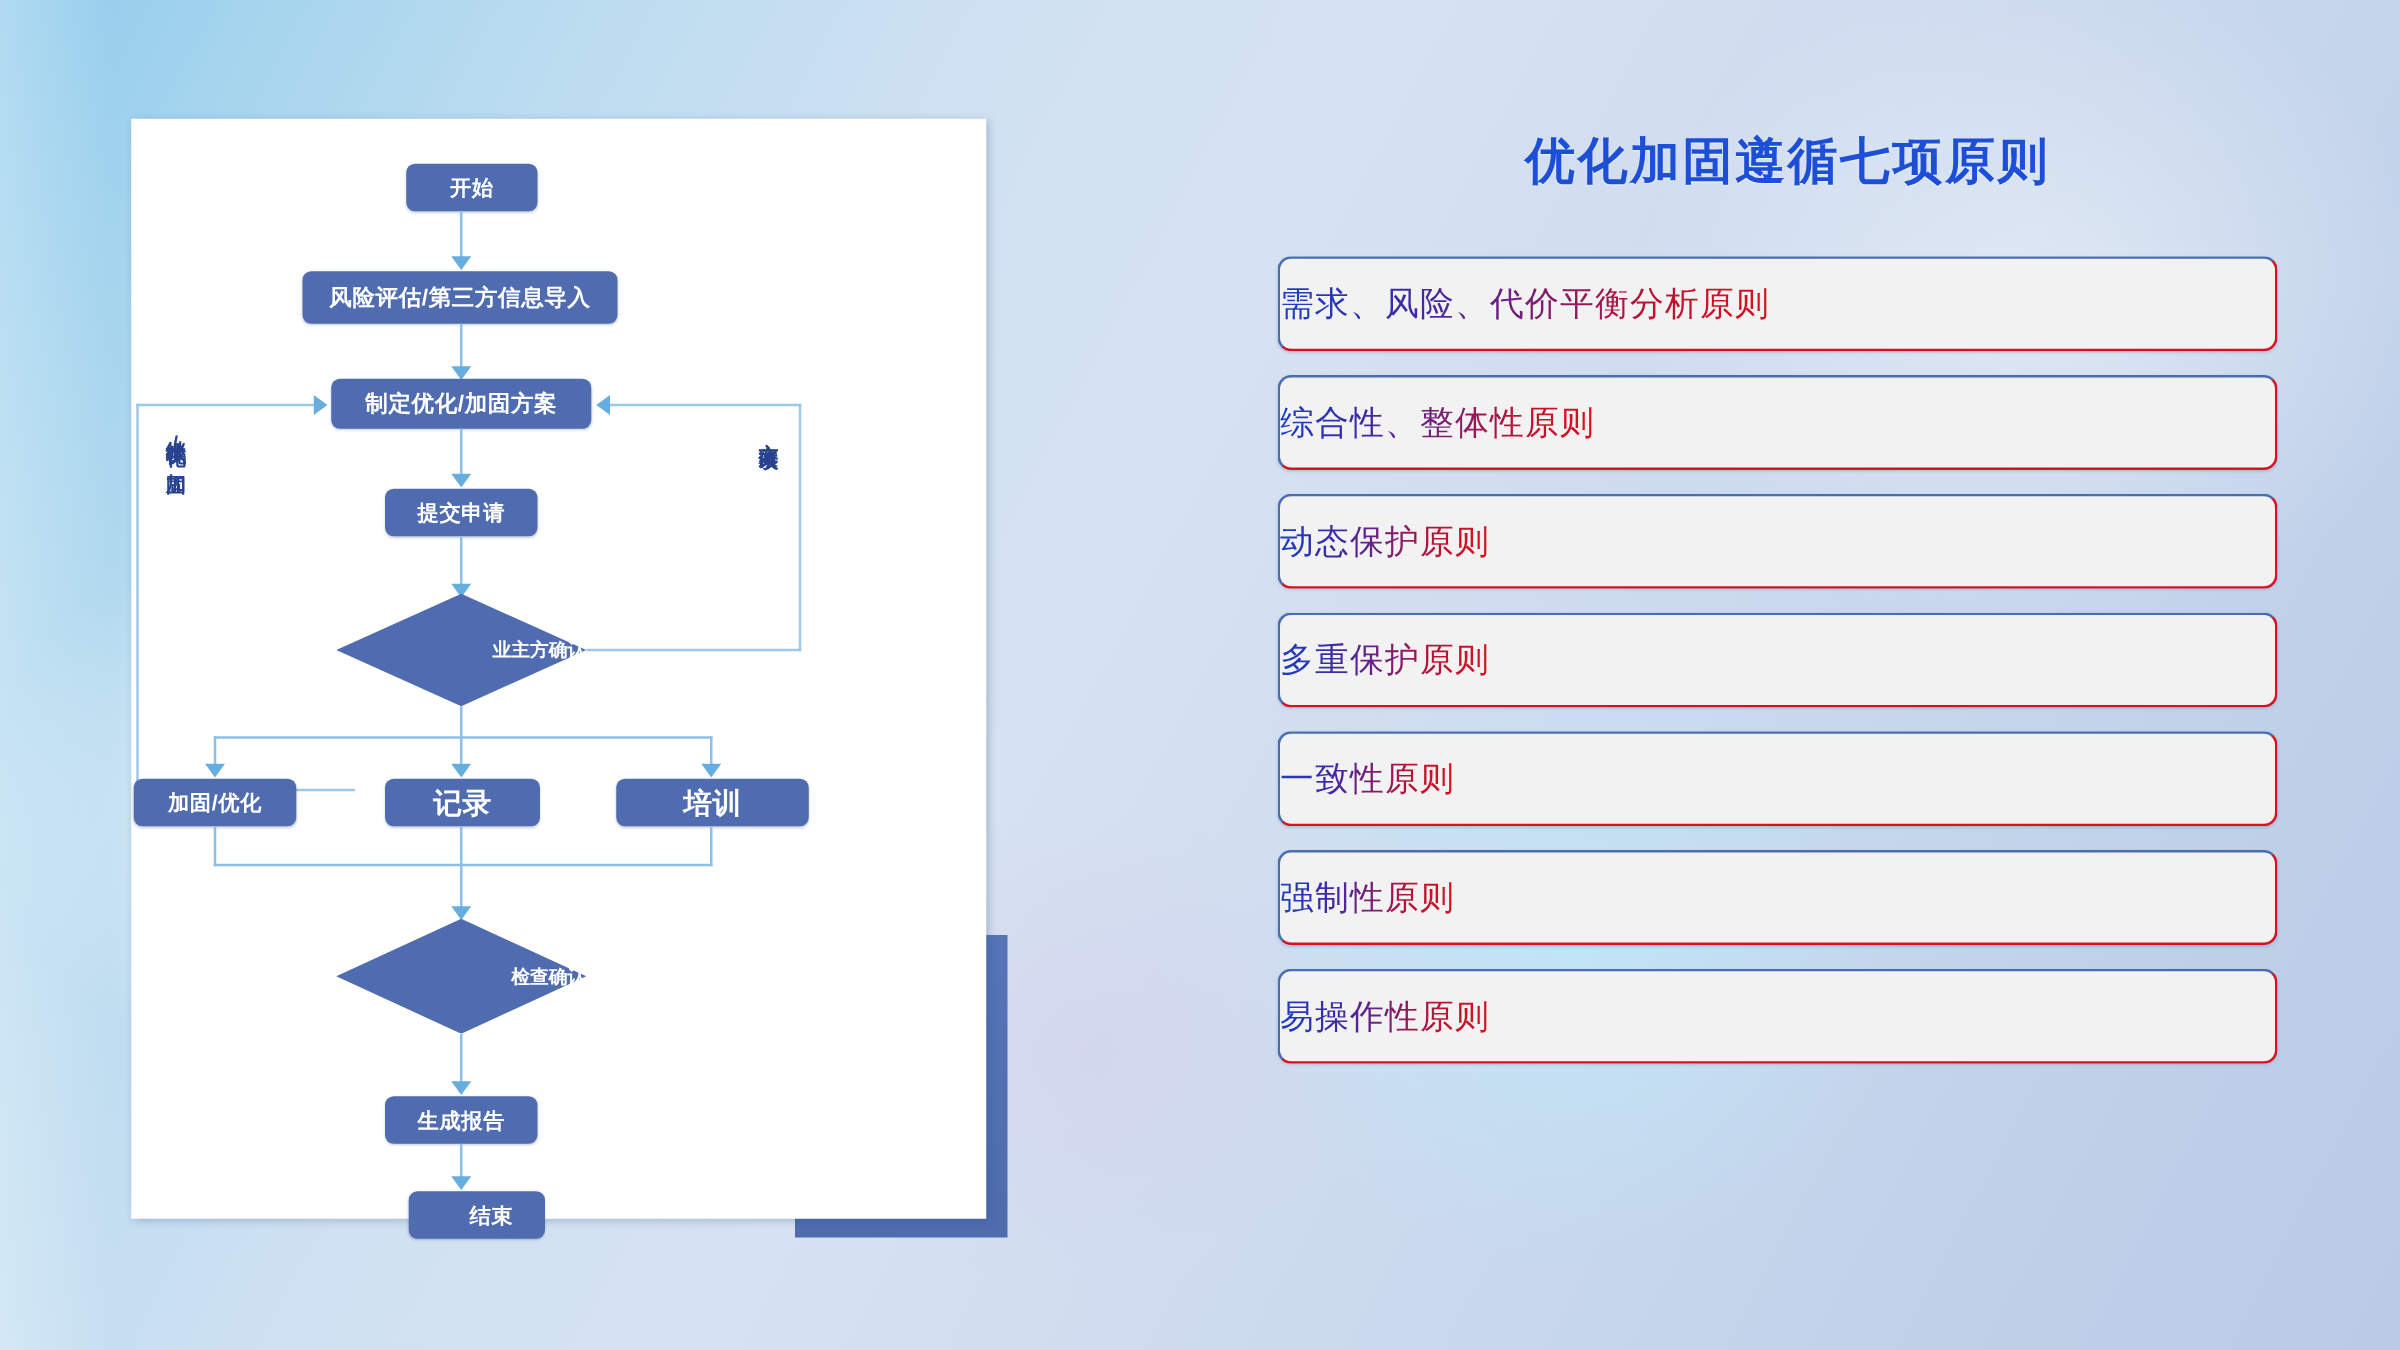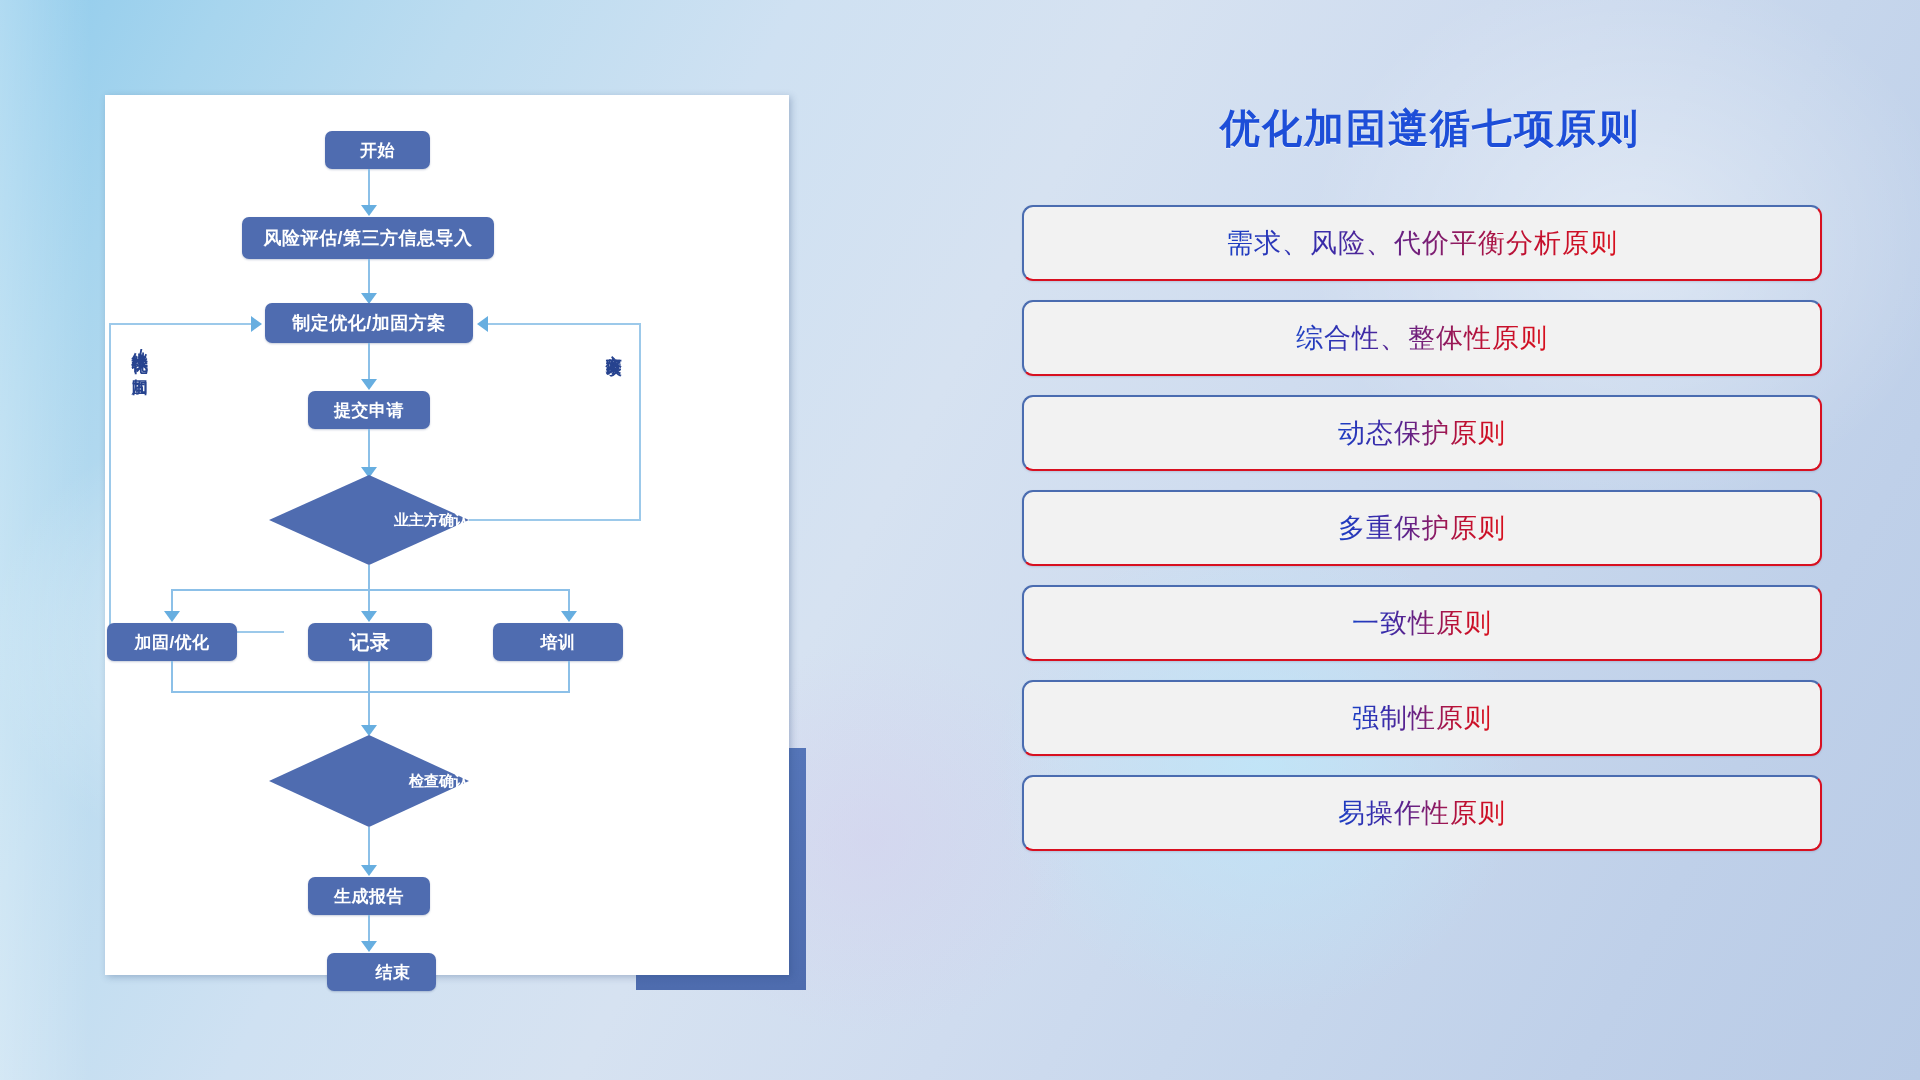--- a/index.html
+++ b/index.html
@@ -58,21 +58,21 @@
   
   .right-pane{position:absolute;left:1020px;top:70px;width:820px;height:950px;}
   .title{position:absolute;left:0;top:31px;width:820px;text-align:center;
     font-size:40px;font-weight:bold;color:#1d4ed8;letter-spacing:2px;
     text-shadow:0 1px 1px rgba(255,255,255,.65);}
   .plist{position:absolute;left:2px;top:135px;width:800px;}
   .pitem{position:relative;height:72px;margin-bottom:19px;
     background:#f2f2f2;border-radius:11px;
     border-top:2px solid #4a6cb0;border-left:2px solid #4a6cb0;
     border-bottom:2px solid #d81020;border-right:2px solid #d81020;
-    display:flex;align-items:center;justify-content:center;
+    display:flex;align-items:center;
     box-shadow:0 1px 2px rgba(60,80,130,.18);}
   .ptext{font-size:27px;font-weight:normal;letter-spacing:1px;
     background:linear-gradient(90deg,#1b3fc4 0%,#3a2aa8 26%,#7b1e74 52%,#c01030 76%,#d8101e 100%);
     -webkit-background-clip:text;background-clip:text;color:transparent;
     -webkit-text-fill-color:transparent;}
 </style>
 </head>
 <body>
 
 <div class="slide">
@@ -136,25 +136,25 @@
       <div class="ln lnv" style="left:263px;top:494px;height:26px;"></div>
       <div class="ln lnv" style="left:463px;top:494px;height:26px;"></div>
       <div class="arw arw-d" style="left:59px;top:516px;"></div>
       <div class="arw arw-d" style="left:256px;top:516px;"></div>
       <div class="arw arw-d" style="left:456px;top:516px;"></div>
 
       <div class="node" style="left:2px;top:528px;width:130px;height:38px;font-size:17px;">
         <span>加固/优化</span>
       </div>
 
-      <div class="node" style="left:203px;top:528px;width:124px;height:38px;font-size:20px;">
+      <div class="node" style="left:203px;top:528px;width:124px;height:38px;font-size:23px;">
         <span>记录</span>
       </div>
 
-      <div class="node" style="left:388px;top:528px;width:130px;height:38px;font-size:17px;">
+      <div class="node" style="left:388px;top:528px;width:154px;height:38px;font-size:23px;">
         <span>培训</span>
       </div>
 
       <div class="ln lnv" style="left:66px;top:566px;height:32px;"></div>
       <div class="ln lnv" style="left:263px;top:566px;height:32px;"></div>
       <div class="ln lnv" style="left:463px;top:566px;height:32px;"></div>
       <div class="ln lnh" style="left:66px;top:596px;width:399px;"></div>
       <div class="ln lnv" style="left:263px;top:596px;height:40px;"></div>
       <div class="arw arw-d" style="left:256px;top:630px;"></div>
 

